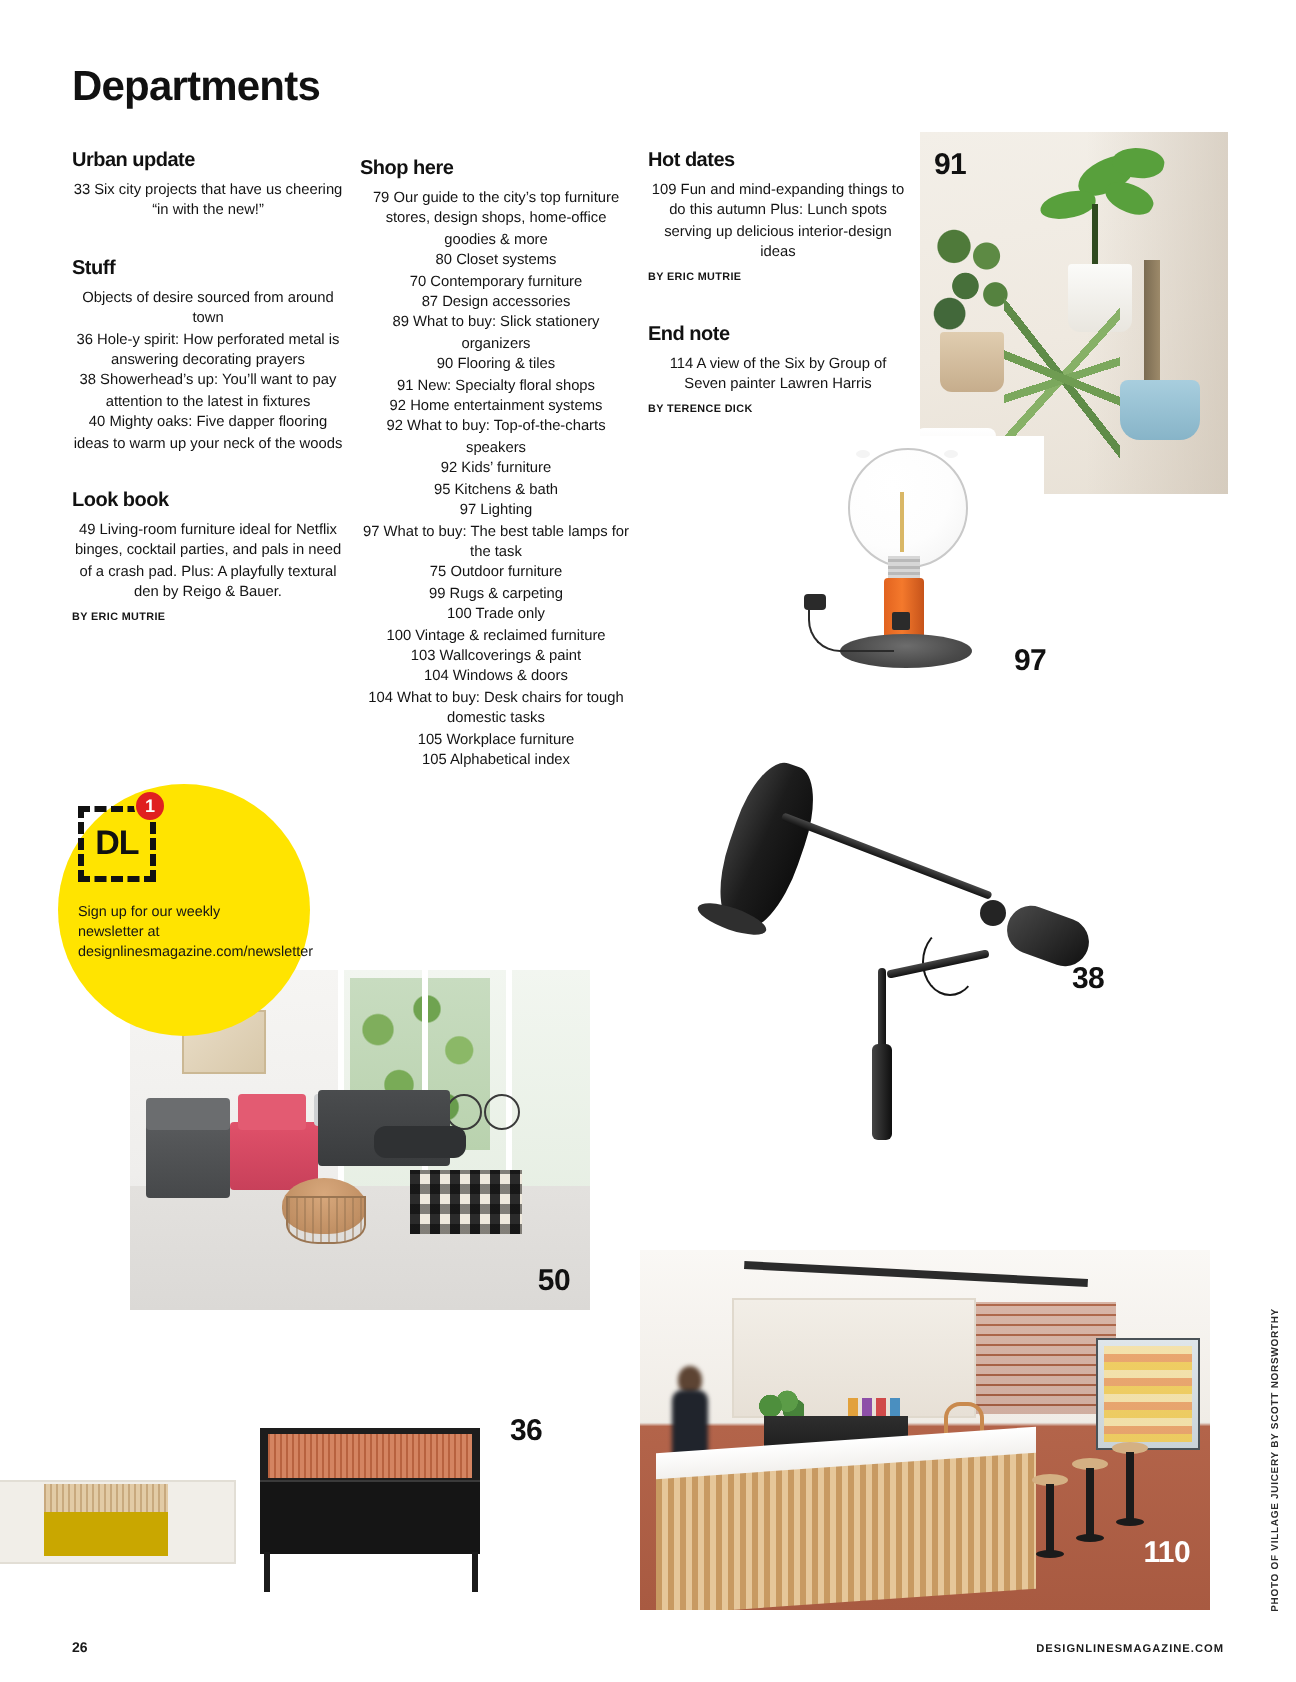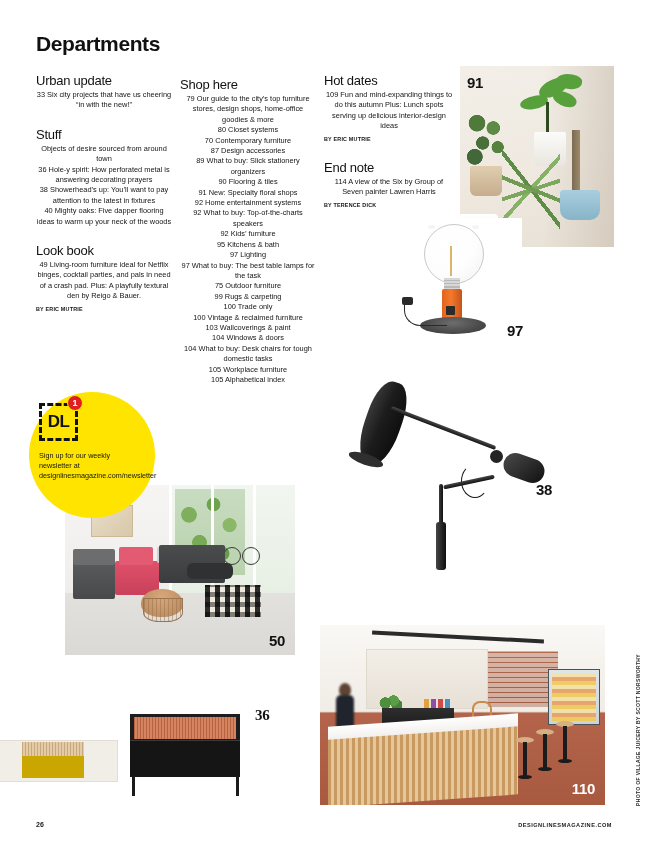--- a/index.html
+++ b/index.html
@@ -38,22 +38,22 @@
     position: absolute;
     font-size: 7.4px;
     line-height: 10.4px;
     color: #141414;
   }
   .col-1 { left: 36px;  top: 74px; width: 136px; }
   .col-2 { left: 180px; top: 78px; width: 136px; }
   .col-3 { left: 324px; top: 74px; width: 130px; }
 
   .sec-head {
-    font-size: 13px;
-    font-weight: 400;
+    font-size: 10px;
+    font-weight: 700;
     letter-spacing: -0.25px;
     line-height: 13px;
     margin: 0 0 3px 0;
     color: #111;
   }
   .sec-head.spaced-lg { margin-top: 17px; }
 
   .entry { margin: 0; text-align: center; }
   .entry + .entry { margin-top: 0px; }
   .gap { margin-top: 8px; }
@@ -644,21 +644,21 @@
     <div class="sb-left-body"></div>
     <div class="sb-left-mesh"></div>
     <div class="sb-left-yellow"></div>
 
     <div class="sb-right-frame"></div>
     <div class="sb-right-mesh"></div>
     <div class="sb-right-doors"></div>
     <div class="sb-leg" style="left:132px;top:78px;"></div>
     <div class="sb-leg" style="left:236px;top:78px;"></div>
   </div>
-  <div class="num" style="left:255px;top:707px;font-family:Liberation Serif, serif;">36</div>
+  <div class="num" style="left:255px;top:707px;">36</div>
 
   <div class="photo" id="photo-juicebar">
     <div class="jb-wall"></div>
     <div class="jb-mirror"></div>
     <div class="jb-brick"></div>
     <div class="jb-track"></div>
 
     <div class="jb-person">
       <div class="head"></div>
       <div class="torso"></div>
@@ -685,21 +685,21 @@
       <div class="top"></div>
       <div class="post"></div>
       <div class="foot"></div>
     </div>
     <div class="jb-stool" style="left:236px;top:96px;">
       <div class="top"></div>
       <div class="post"></div>
       <div class="foot"></div>
     </div>
 
-    <div class="num light" style="right:10px;bottom:8px;margin-left:16px;">110</div>
+    <div class="num light" style="right:10px;bottom:20px;margin-left:16px;">110</div>
   </div>
 
   <div class="dl-badge">
     <div class="dl-stamp">
       <div class="frame"></div>
       <div class="letters">DL</div>
     </div>
     <div class="dl-dot">1</div>
     <div class="dl-text">Sign up for our weekly newsletter at designlinesmagazine.com/newsletter</div>
   </div>

